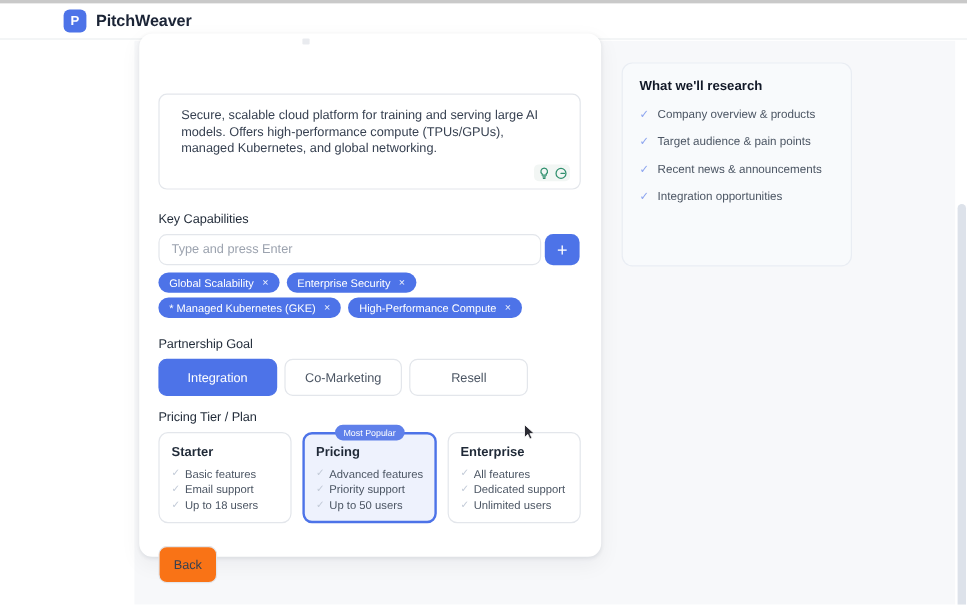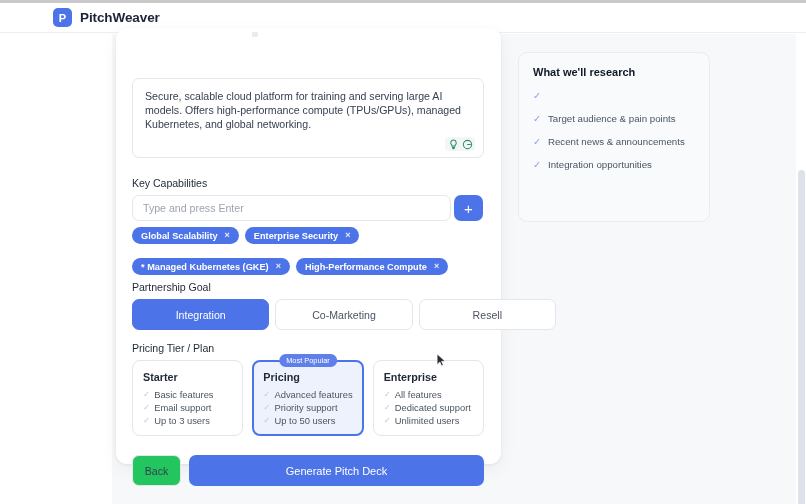--- a/index.html
+++ b/index.html
@@ -113,21 +113,21 @@
   
   .desc-box {
     position: absolute;
     top: 44px;
     left: 132px;
     width: 352px;
     height: 80px;
     background: #ffffff;
     border: 1px solid #e3e6eb;
     border-radius: 7px;
-    padding: 11px 12px;
+    padding: 11px 18px;
   }
   .desc-text {
     font-size: 10.6px;
     line-height: 13.8px;
     color: #374151;
     white-space: pre-line;
   }
   .desc-icons {
     position: absolute;
     right: 8px;
@@ -196,22 +196,21 @@
   }
 
   
   .chips {
     position: absolute;
     top: 193px;
     left: 132px;
     width: 352px;
     display: flex;
     flex-wrap: wrap;
-    gap: 14px 6px;
-    font-weight: bold;
+    gap: 4px 6px;
   }
   .chip {
     display: inline-flex;
     align-items: center;
     gap: 7px;
     height: 17px;
     padding: 0 9px;
     border-radius: 9px;
     background: #4d73e8;
     color: #ffffff;
@@ -224,21 +223,21 @@
     opacity: 0.88;
     cursor: pointer;
     line-height: 1;
   }
 
   
   .goal-row {
     position: absolute;
     top: 265px;
     left: 132px;
-    width: 424px;
+    width: 308px;
     display: flex;
     gap: 6px;
   }
   .goal-btn {
     flex: 1;
     height: 31px;
     border-radius: 7px;
     font-size: 10.6px;
     display: flex;
     align-items: center;
@@ -310,21 +309,21 @@
     white-space: nowrap;
   }
 
   
   .back-btn {
     position: absolute;
     top: 421px;
     left: 132px;
     width: 49px;
     height: 31px;
-    background: #22c55e;
+    background: #f97316;
     border: 1px solid #e3e6eb;
     border-radius: 7px;
     font-size: 10.6px;
     color: #374151;
     cursor: pointer;
     font-family: "Liberation Sans", sans-serif;
   }
   .generate-btn {
     position: absolute;
     top: 421px;
@@ -480,21 +479,21 @@
           <div class="tier-feat">
             <span class="tier-check">✓</span>
             <span>Basic features</span>
           </div>
           <div class="tier-feat">
             <span class="tier-check">✓</span>
             <span>Email support</span>
           </div>
           <div class="tier-feat">
             <span class="tier-check">✓</span>
-            <span>Up to 3 users</span>
+            <span>Up to 18 users</span>
           </div>
         </div>
         <div class="tier-card is-selected">
           <div class="popular-badge">Most Popular</div>
           <div class="tier-title">Pricing</div>
           <div class="tier-feat">
             <span class="tier-check">✓</span>
             <span>Advanced features</span>
           </div>
           <div class="tier-feat">
@@ -517,27 +516,27 @@
             <span>Dedicated support</span>
           </div>
           <div class="tier-feat">
             <span class="tier-check">✓</span>
             <span>Unlimited users</span>
           </div>
         </div>
       </div>
 
     <button class="back-btn">Back</button>
-    <button class="generate-btn">Generate Pitch Deck</button>
 
     <div class="research-panel">
       <div class="research-title">What we'll research</div>
       <div id="research-container">
           <div class="research-item">
             <span class="research-check">✓</span>
+            <span class="research-text">Company overview &amp; products</span>
           </div>
           <div class="research-item">
             <span class="research-check">✓</span>
             <span class="research-text">Target audience &amp; pain points</span>
           </div>
           <div class="research-item">
             <span class="research-check">✓</span>
             <span class="research-text">Recent news &amp; announcements</span>
           </div>
           <div class="research-item">

